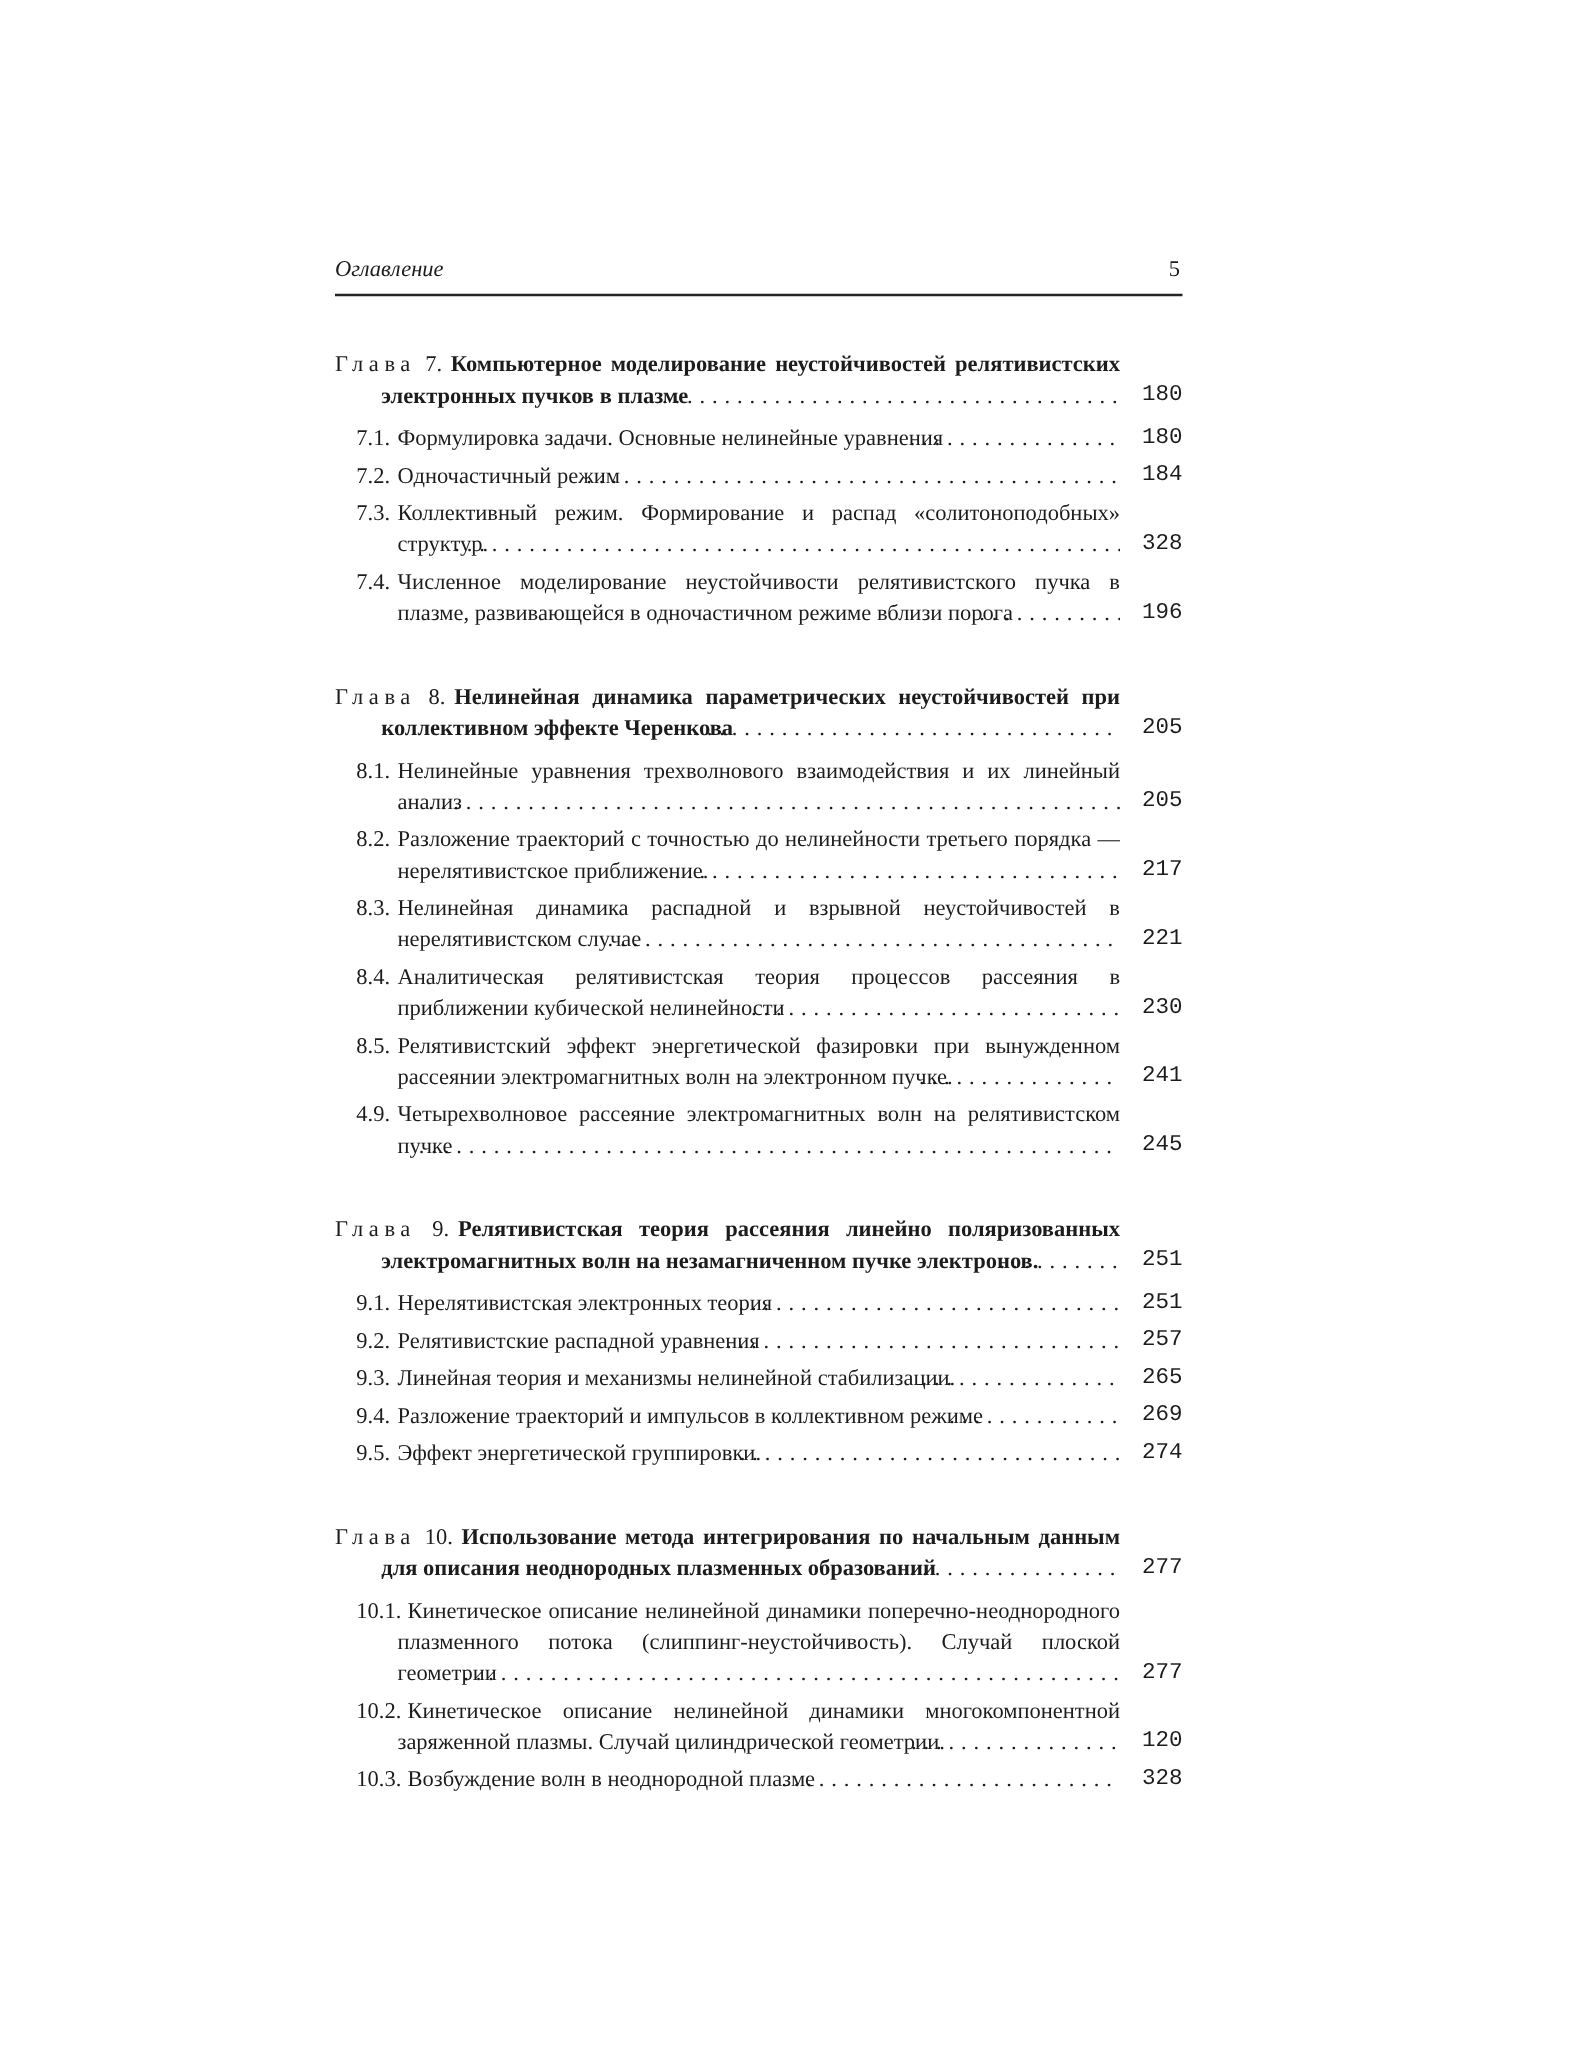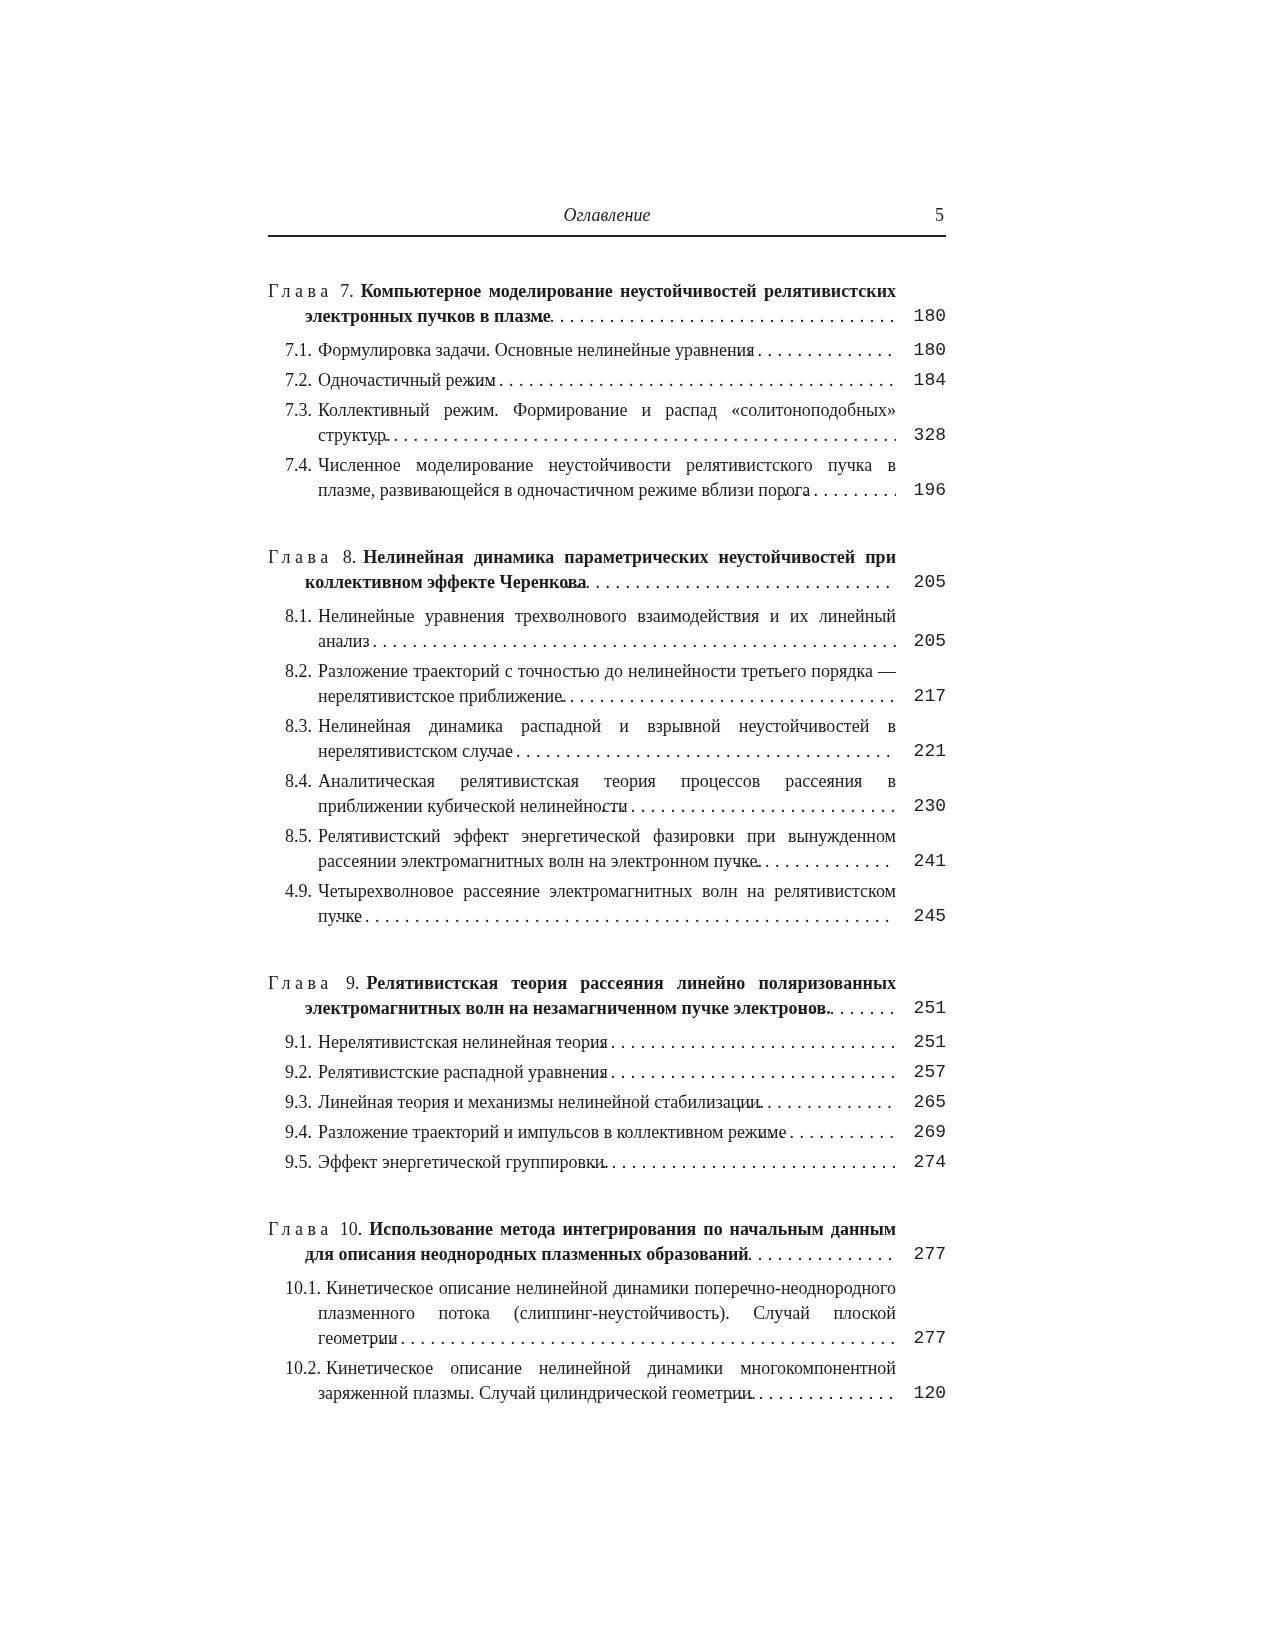--- a/index.html
+++ b/index.html
@@ -12,21 +12,21 @@
     -webkit-font-smoothing: antialiased;
   }
   .page-column {
     position: absolute;
     left: 268px; top: 202px;
     width: 678px;
   }
   
   .running-head {
     position: relative;
-    text-align: center;
+    text-align: left;
     font-style: italic;
     font-size: 18px;
     line-height: 26px;
     padding-bottom: 7px;
     border-bottom: 2px solid #242424;
   }
   .folio {
     position: absolute;
     right: 2px; bottom: 7px;
     font-style: normal;
@@ -162,21 +162,21 @@
 </div>
   </section>
 
   <section class="chapter">
     <div class="entry chapter-entry">
       <div class="entry-inner"><span class="chap-label"><span class="chap-word">Глава</span> <span class="chap-num">9.</span></span><span class="chap-title">Релятивистская теория рассеяния линейно поляризованных электромагнитных волн на незамагниченном пучке электронов.</span><span class="dots"></span></div>
       <span class="page-num">251</span>
     </div>
     <div class="sections">
   <div class="entry section-entry">
-    <div class="entry-inner"><span class="sec-num">9.1.</span><span class="sec-title">Нерелятивистская нелинейная теория</span><span class="dots"></span></div>
+    <div class="entry-inner"><span class="sec-num">9.1.</span><span class="sec-title">Нерелятивистская электронных теория</span><span class="dots"></span></div>
     <span class="page-num">251</span>
   </div>
 
   <div class="entry section-entry">
     <div class="entry-inner"><span class="sec-num">9.2.</span><span class="sec-title">Релятивистские распадной уравнения</span><span class="dots"></span></div>
     <span class="page-num">257</span>
   </div>
 
   <div class="entry section-entry">
     <div class="entry-inner"><span class="sec-num">9.3.</span><span class="sec-title">Линейная теория и механизмы нелинейной стабилизации.</span><span class="dots"></span></div>
@@ -204,16 +204,20 @@
   <div class="entry section-entry">
     <div class="entry-inner"><span class="sec-num">10.1.</span><span class="sec-title">Кинетическое описание нелинейной динамики поперечно-неоднородного плазменного потока (слиппинг-неустойчивость). Случай плоской геометрии</span><span class="dots"></span></div>
     <span class="page-num">277</span>
   </div>
 
   <div class="entry section-entry">
     <div class="entry-inner"><span class="sec-num">10.2.</span><span class="sec-title">Кинетическое описание нелинейной динамики многокомпонентной заряженной плазмы. Случай цилиндрической геометрии.</span><span class="dots"></span></div>
     <span class="page-num">120</span>
   </div>
 
+  <div class="entry section-entry">
+    <div class="entry-inner"><span class="sec-num">10.3.</span><span class="sec-title">Возбуждение волн в неоднородной плазме</span><span class="dots"></span></div>
+    <span class="page-num">328</span>
+  </div>
 </div>
   </section>
 </div>
 </div>
 
 </body></html>

